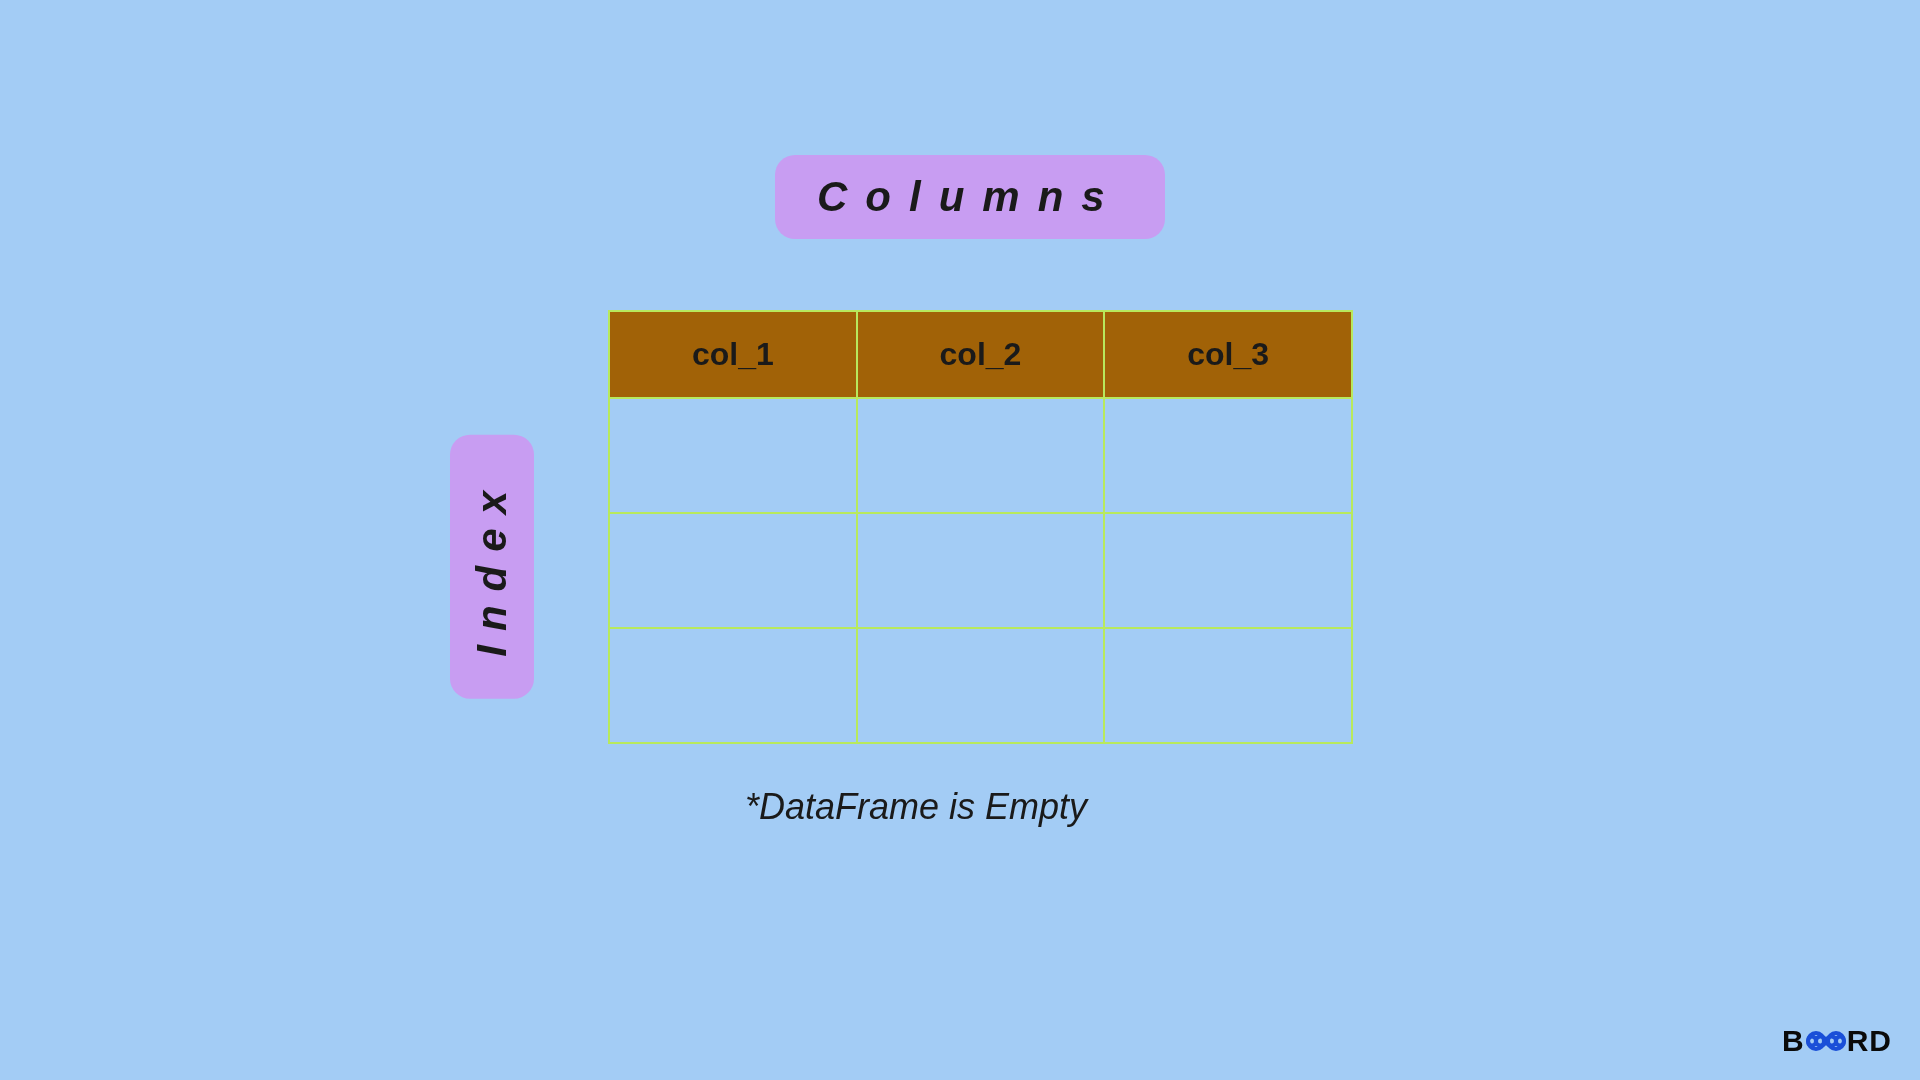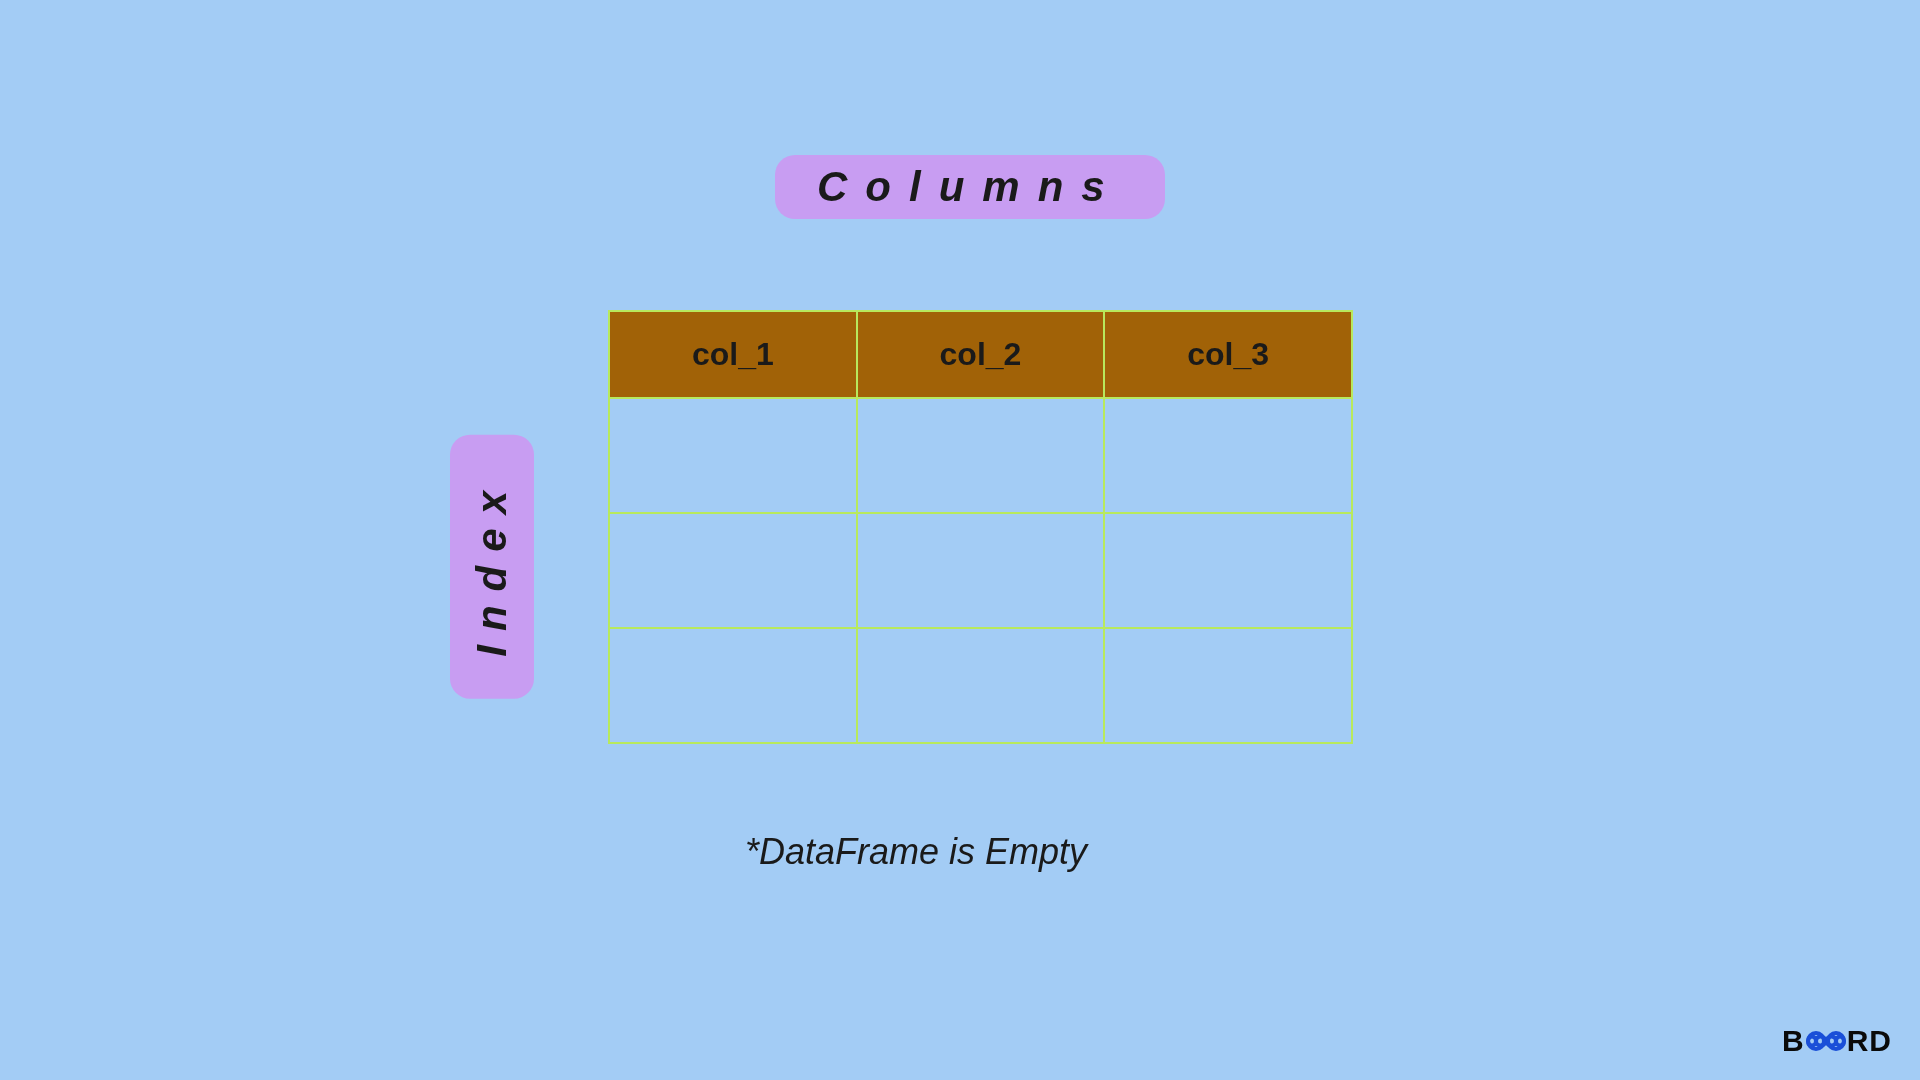--- a/index.html
+++ b/index.html
@@ -12,21 +12,21 @@
       position: relative;
       overflow: hidden;
     }
 
     .columns-label {
       position: absolute;
       left: 775px;
       top: 155px;
       background-color: #c89df2;
       border-radius: 20px;
-      padding: 8px 42px;
+      padding: 18px 42px;
       font-size: 42px;
       font-weight: 700;
       font-style: italic;
       letter-spacing: 18px;
       color: #1a1a1a;
     }
 
     .index-label {
       position: absolute;
       left: 450px;
@@ -64,21 +64,21 @@
 
     .dataframe-table td {
       border: 2px solid #b8e95d;
       height: 115px;
       width: 248px;
     }
 
     .caption {
       position: absolute;
       left: 745px;
-      top: 831px;
+      top: 786px;
       font-size: 36px;
       font-style: italic;
       color: #1a1a1a;
       text-align: right;
     }
 
     .logo {
       position: absolute;
       right: 28px;
       bottom: 22px;

